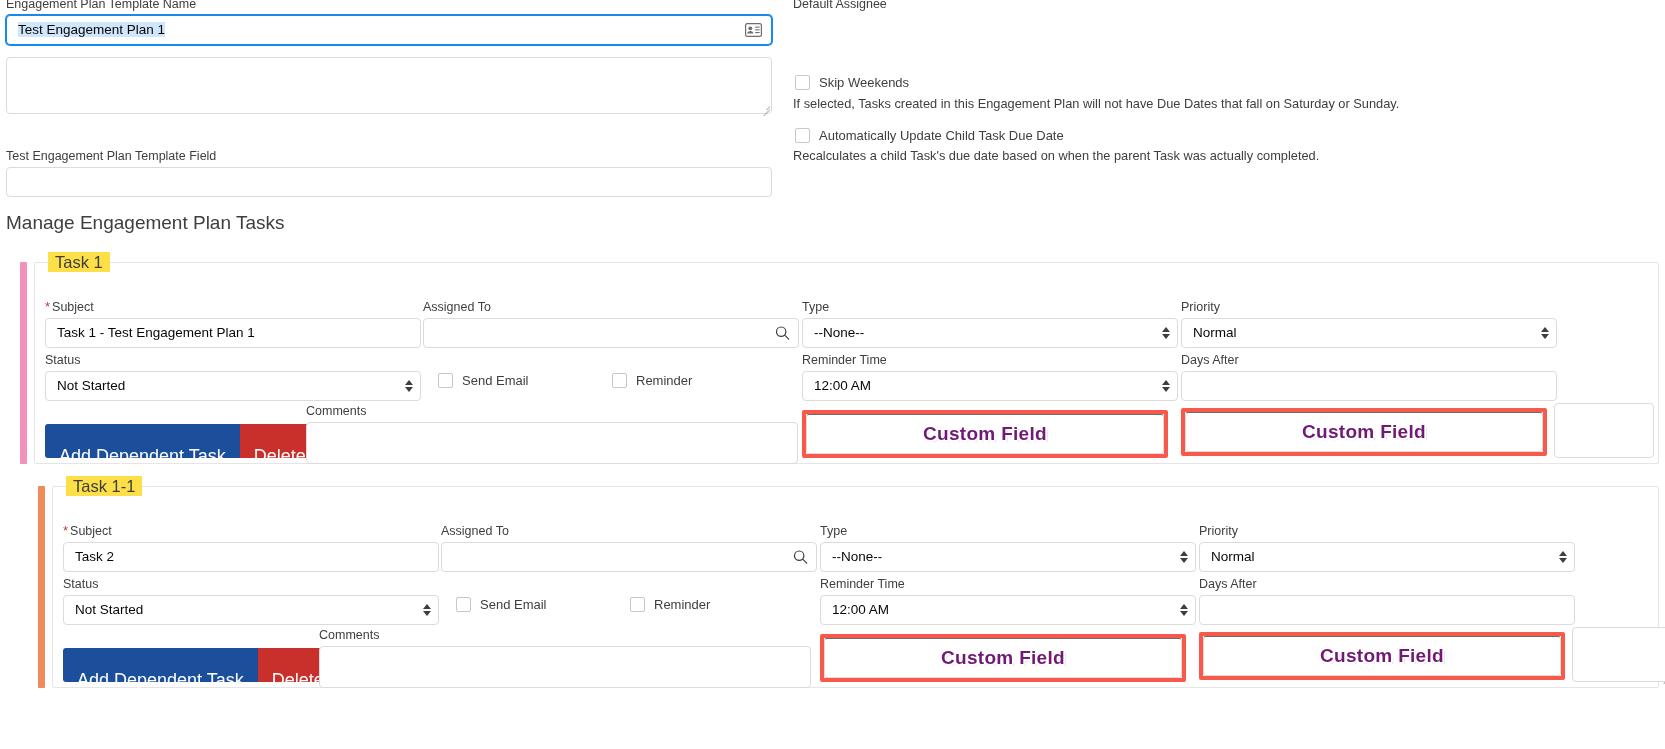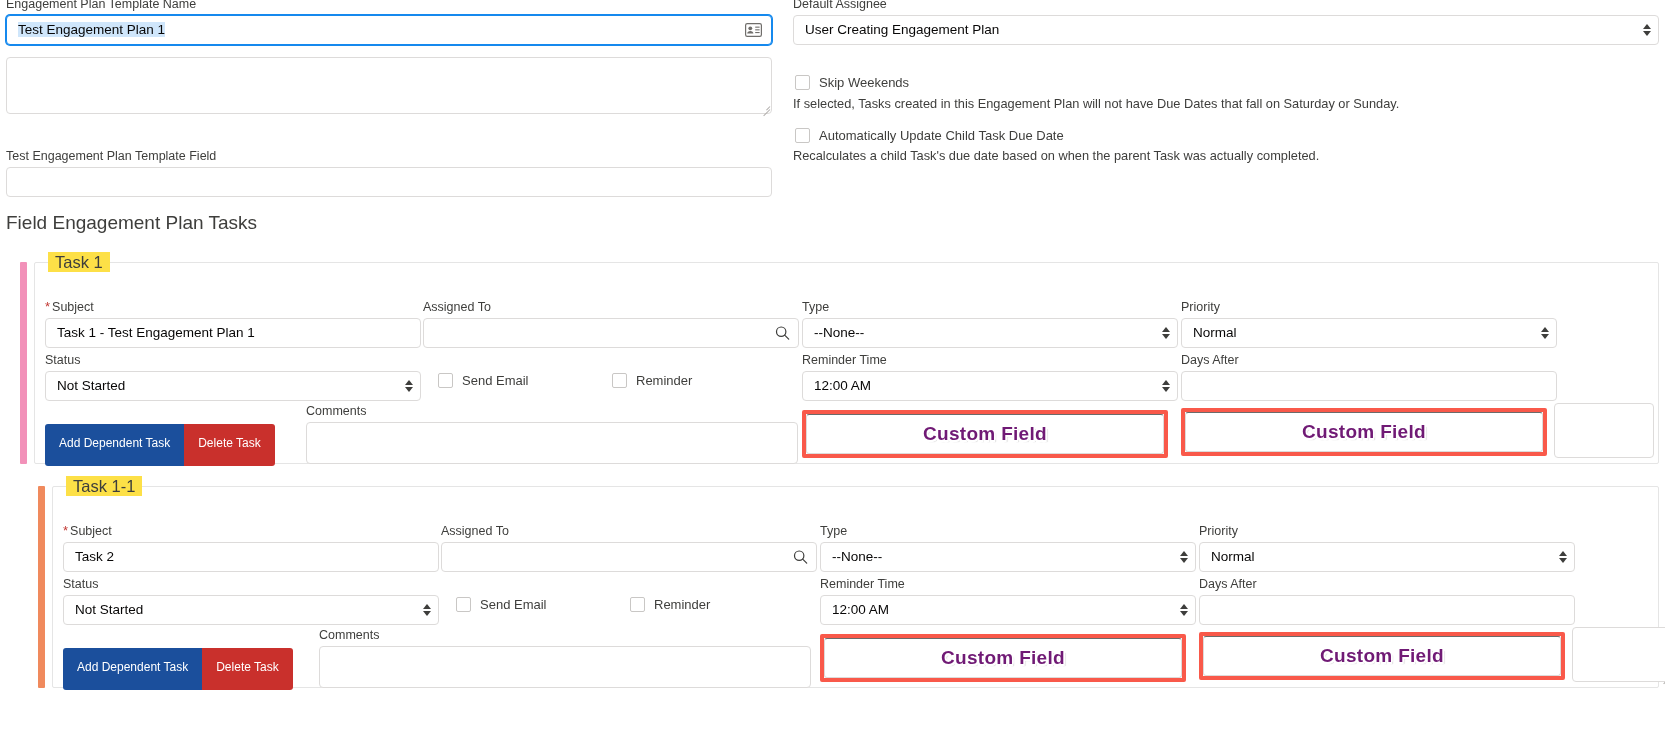--- a/index.html
+++ b/index.html
@@ -108,27 +108,27 @@
     background:#fde047; padding: 0 7px;
     font-size: 16.5px; color:#3e3e3c; line-height: 20px;
     white-space: nowrap;
   }
   .tb-accent {
     position:absolute; left:-14px; top:10px; bottom:0; width:7px; border-radius:1px;
   }
 
   
   .btn {
-    height: 42px;
+    height: 32px;
     border: none;
     color: #fff;
-    font-size: 12px;
+    font-size: 18px;
     font-family: "Liberation Sans", sans-serif;
     cursor: pointer;
-    padding: 4px 14px;
+    padding: 17px 14px;
     line-height: 31px;
     display:inline-block;
     white-space: nowrap;
   }
   .btn-blue { background: #1b4f9c; border-radius: 3px 0 0 3px; }
   .btn-red  { background: #c9302c; border-radius: 0 3px 3px 0; }
 
   
   .cf-wrap { position:absolute; }
   .cf-outline {
@@ -190,43 +190,36 @@
     </div>
   </div>
 
   <div style="position:absolute; left:6px; top:148px; width:766px;">
     <div class="fld-label">Test Engagement Plan Template Field</div>
     <div class="inp inp-text"></div>
   </div>
 
   <div style="position:absolute; left:793px; top:-4px; width:866px;">
     <div class="fld-label">Default Assignee</div>
-    <div class="sel" style="position:relative;">
-      <div class="inp inp-text">User Creating Engagement Plan</div>
-      <span class="arrows">
-          <i class="up"></i>
-          <i class="dn"></i>
-        </span>
-    </div>
   </div>
 
 
   <div class="cbrow" style="position:absolute; left:795px; top:75px;">
     <span class="cbox"></span>
     <span class="cblabel">Skip Weekends</span>
   </div>
   <div class="help" style="position:absolute; left:793px; top:96px; width:870px;">If selected, Tasks created in this Engagement Plan will not have Due Dates that fall on Saturday or Sunday.</div>
 
   <div class="cbrow" style="position:absolute; left:795px; top:128px;">
     <span class="cbox"></span>
     <span class="cblabel">Automatically Update Child Task Due Date</span>
   </div>
   <div class="help" style="position:absolute; left:793px; top:148px; width:870px;">Recalculates a child Task's due date based on when the parent Task was actually completed.</div>
 
-  <div class="section-title" style="position:absolute; left:6px; top:212px;">Field Engagement Plan Tasks</div>
+  <div class="section-title" style="position:absolute; left:6px; top:212px;">Manage Engagement Plan Tasks</div>
 
   <div class="taskbox" style="left:34px; top:252px; width:1625px; height:212px;">
     <div class="tb-accent" style="background:#f291b9;"></div>
     <div class="tb-border"></div>
     <div class="tb-legend">Task 1</div>
 
     <div style="position:absolute; left:11px; top:47px; width:376px;">
       <div class="fld-label"><span class="req">*</span><span>Subject</span></div>
       <div class="inp inp-text">Task 1 - Test Engagement Plan 1</div>
     </div>

